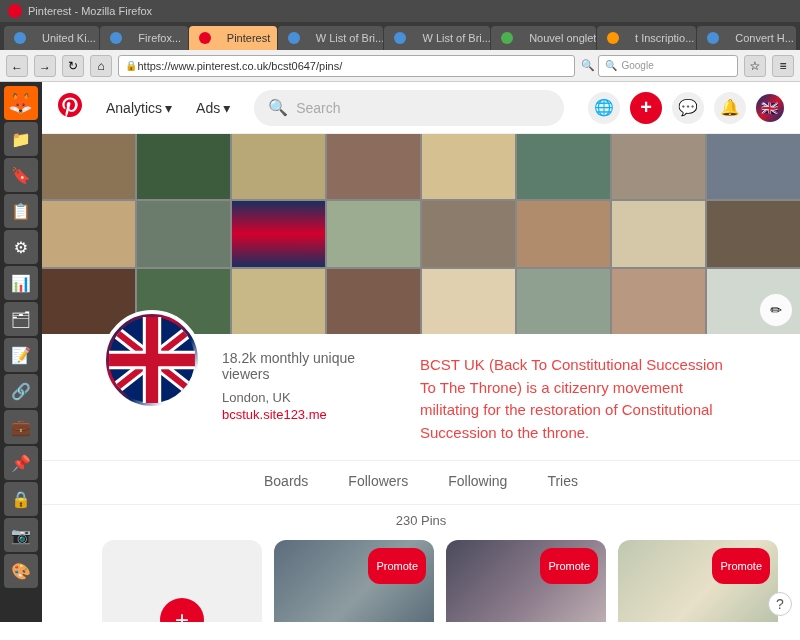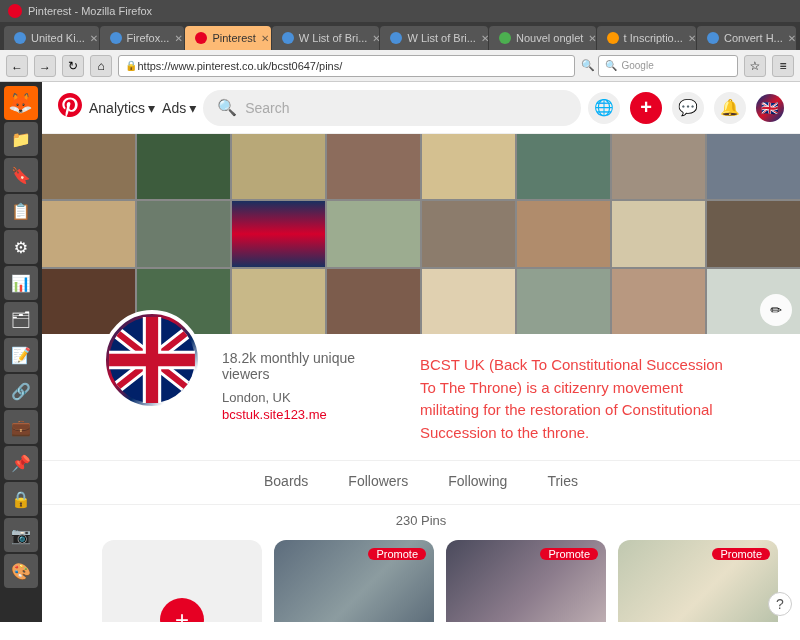--- a/index.html
+++ b/index.html
@@ -1,20 +1,20 @@
 <!DOCTYPE html>
 <html><head>
   <meta charset="utf-8">
   <style>
     * { margin: 0; padding: 0; box-sizing: border-box; }
     body { width: 800px; height: 640px; overflow: hidden; font-family: Arial, sans-serif; background: #fff; }
     .title-bar { background: #4a4a4a; padding: 4px 8px; display: flex; align-items: center; gap: 6px; font-size: 11px; color: #ccc; }
     .title-bar .favicon { width: 14px; height: 14px; background: #e60023; border-radius: 50%; display: inline-block; }
     .tabs-bar { background: #3a3a3a; display: flex; align-items: flex-end; padding: 0 4px; gap: 1px; height: 28px; }
-    .tab { height: 24px; padding: 0 10px; display: flex; align-items: center; font-size: 11px; color: #ccc; background: #555; border-radius: 4px 4px 0 0; gap: 5px; cursor: pointer; white-space: nowrap; max-width: 120px; overflow: hidden; }
+    .tab { height: 24px; padding: 0 10px; display: flex; align-items: center; font-size: 11px; color: #ccc; background: #555; border-radius: 4px 4px 0 0; gap: 16px; cursor: pointer; white-space: nowrap; max-width: 120px; overflow: hidden; }
     .tab.active { background: #fdba74; color: #333; }
     .tab .tab-favicon { width: 12px; height: 12px; background: #e60023; border-radius: 50%; flex-shrink: 0; }
     .tab .tab-favicon.blue { background: #4a90d9; }
     .tab .tab-favicon.green { background: #4caf50; }
     .tab .tab-favicon.orange { background: #ff9800; }
     .tab .tab-close { margin-left: auto; opacity: 0.7; font-size: 10px; }
 
     .nav-bar { background: #f0f0f0; border-bottom: 1px solid #ccc; padding: 4px 6px; display: flex; align-items: center; gap: 6px; height: 32px; }
     .nav-btn { width: 22px; height: 22px; background: #ddd; border: 1px solid #bbb; border-radius: 3px; display: flex; align-items: center; justify-content: center; font-size: 12px; cursor: pointer; }
     .nav-url { flex: 1; height: 22px; background: #fff; border: 1px solid #aaa; border-radius: 3px; padding: 0 6px; font-size: 11px; color: #333; display: flex; align-items: center; }
@@ -24,21 +24,21 @@
     .main-layout { display: flex; width: 100%; height: 540px; }
     .sidebar { width: 42px; background: #2c2c2c; display: flex; flex-direction: column; align-items: center; padding-top: 4px; gap: 2px; flex-shrink: 0; }
     .sidebar-icon { width: 34px; height: 34px; border-radius: 4px; display: flex; align-items: center; justify-content: center; cursor: pointer; }
     .sidebar-icon.firefox { background: #ff6600; }
     .sidebar-icon svg, .sidebar-icon span { font-size: 18px; }
 
     
     .page-content { flex: 1; background: #fff; overflow-y: auto; overflow-x: hidden; }
 
     
-    .pinterest-header { background: #fff; border-bottom: 1px solid #efefef; padding: 0 16px; height: 52px; display: flex; align-items: center; gap: 7px; }
+    .pinterest-header { background: #fff; border-bottom: 1px solid #efefef; padding: 0 16px; height: 52px; display: flex; align-items: center; gap: 24px; }
     .pinterest-logo { color: #e60023; font-size: 22px; font-weight: bold; }
     .header-nav-item { font-size: 14px; color: #333; cursor: pointer; display: flex; align-items: center; gap: 3px; }
     .header-search { flex: 1; background: #efefef; border-radius: 20px; height: 36px; display: flex; align-items: center; padding: 0 14px; gap: 8px; max-width: 500px; }
     .header-icons { display: flex; align-items: center; gap: 10px; margin-left: auto; }
     .header-icon-btn { width: 32px; height: 32px; border-radius: 50%; display: flex; align-items: center; justify-content: center; cursor: pointer; font-size: 16px; }
     .header-icon-btn.red { background: #e60023; color: #fff; }
     .flag-icon { width: 28px; height: 28px; border-radius: 50%; background: linear-gradient(135deg, #003080 0%, #cf142b 50%, #003080 100%); display: flex; align-items: center; justify-content: center; font-size: 14px; }
 
     
     .cover-section { position: relative; height: 200px; background: #888; overflow: hidden; }
@@ -64,21 +64,21 @@
 
     
     .pins-count { text-align: center; padding: 8px 0 4px; font-size: 13px; color: #666; }
 
     
     .pins-grid { display: flex; gap: 12px; padding: 8px 60px; }
     .pin-placeholder { width: 160px; height: 160px; background: #f0f0f0; border-radius: 12px; display: flex; align-items: center; justify-content: center; flex-shrink: 0; }
     .pin-placeholder .plus-btn { width: 44px; height: 44px; background: #e60023; border-radius: 50%; display: flex; align-items: center; justify-content: center; color: #fff; font-size: 24px; cursor: pointer; }
     .pin-card { width: 160px; border-radius: 12px; overflow: hidden; flex-shrink: 0; }
     .pin-img { width: 100%; height: 120px; background: #999; position: relative; }
-    .pin-img .promote-btn { position: absolute; top: 8px; right: 8px; background: #e60023; color: #fff; font-size: 11px; padding: 0 8px; border-radius: 12px; cursor: pointer; }
+    .pin-img .promote-btn { position: absolute; top: 8px; right: 8px; background: #e60023; color: #fff; font-size: 11px; padding: 12px 8px; border-radius: 12px; cursor: pointer; }
 
     
     .c1 { background: #8b7355; }
     .c2 { background: #4a6741; }
     .c3 { background: #d4c4a0; }
     .c4 { background: #6b4c3b; }
     .c5 { background: #c4b8a0; }
     .c6 { background: #7a8c6e; }
     .c7 { background: #b8a090; }
     .c8 { background: #5c6b7a; }

